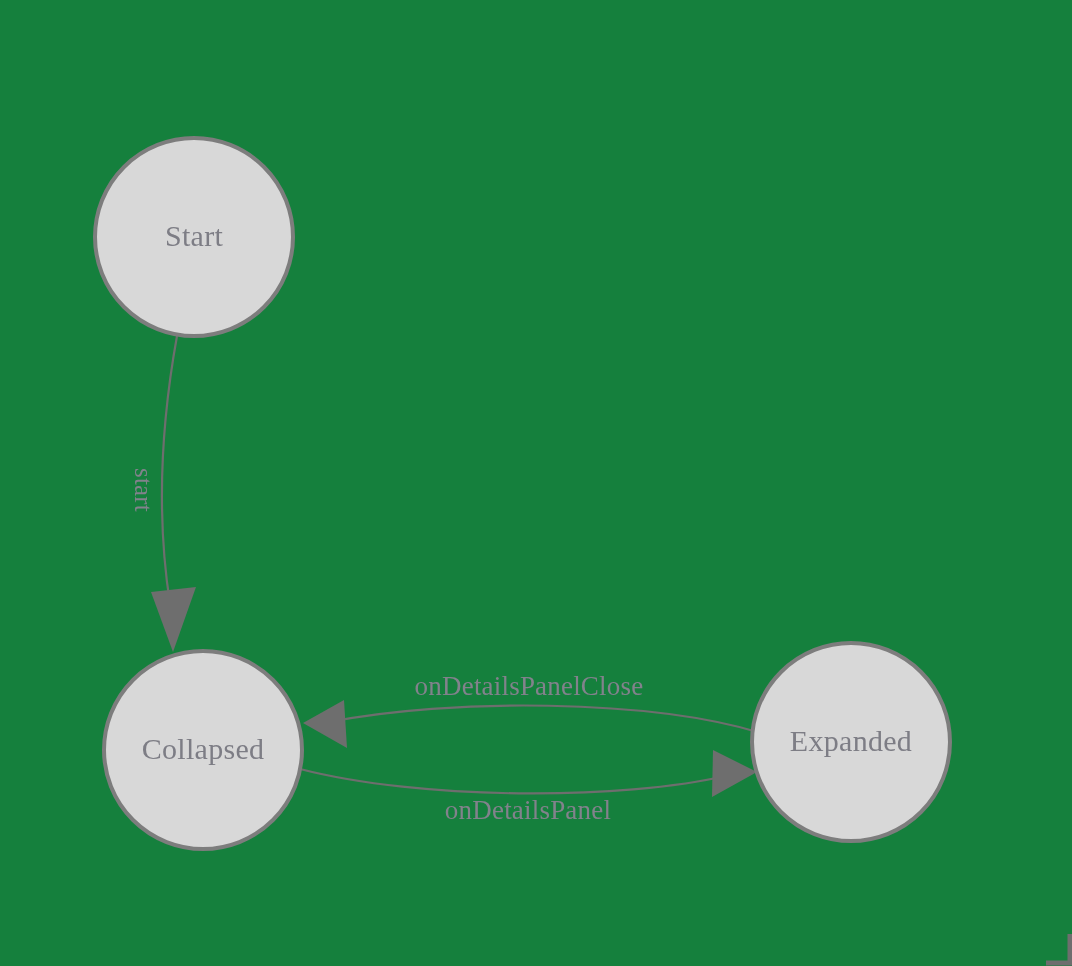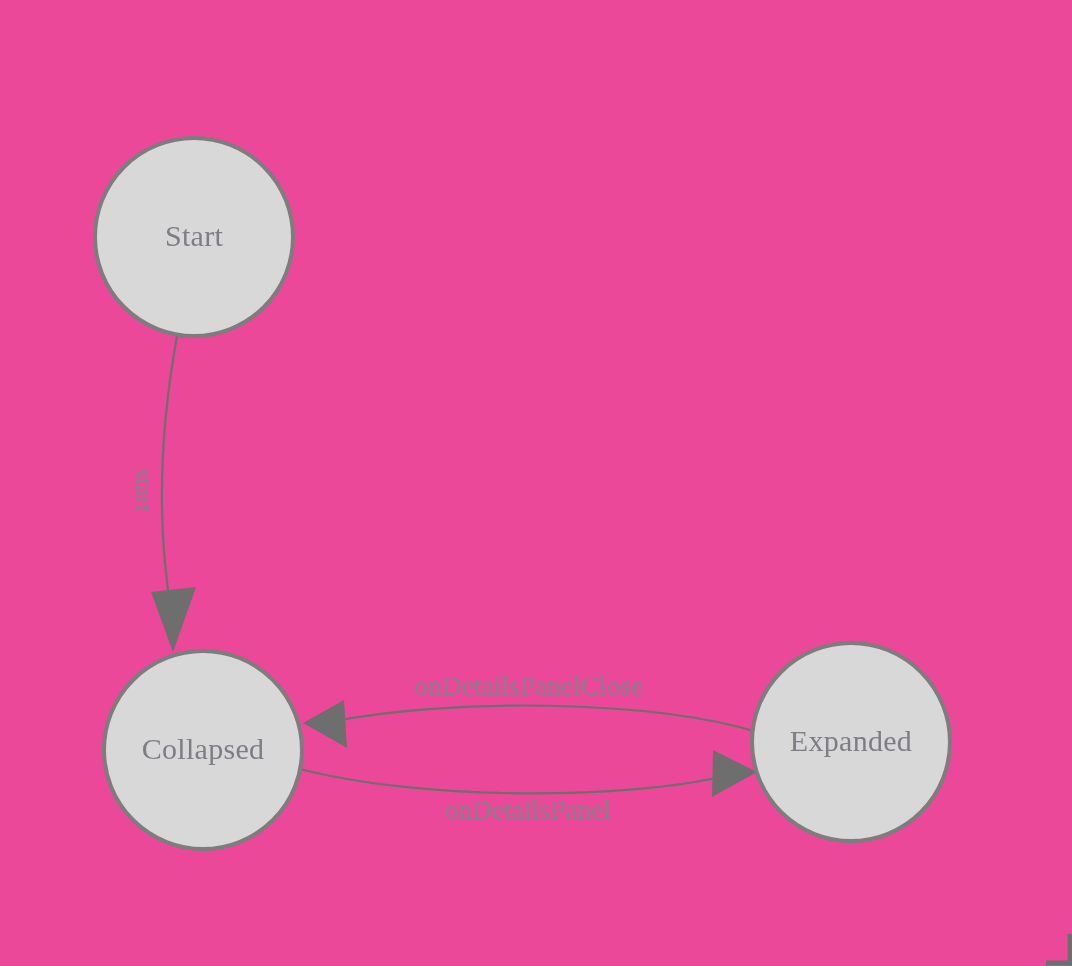--- a/index.html
+++ b/index.html
@@ -65,21 +65,21 @@
   }
   .corner-bracket {
     stroke-width: 5;
     fill: none;
     stroke-linecap: butt;
   }
 </style>
 </head>
 <body style="background: rgb(255, 255, 255);">
 
-<div id="diagram-root" style="background: #ec4899;">
+<div id="diagram-root" style="background: #15803d;">
 
   <svg id="diagram-svg" viewBox="0 0 1072 966" xmlns="http://www.w3.org/2000/svg">
 
     <g>
       <path id="path-start-collapsed" class="edge-path" d="M 177 336 C 160 430 157 520 170 604" stroke="#6e6e6e"></path>
       <polygon id="arrow-start-collapsed" class="arrowhead" points="151,592 196,587 173,652" fill="#6e6e6e"></polygon>
     </g>
 
     <g>
       <path id="path-expanded-collapsed" class="edge-path" d="M 761 733 C 650 699 450 698 329 722" stroke="#6e6e6e"></path>

